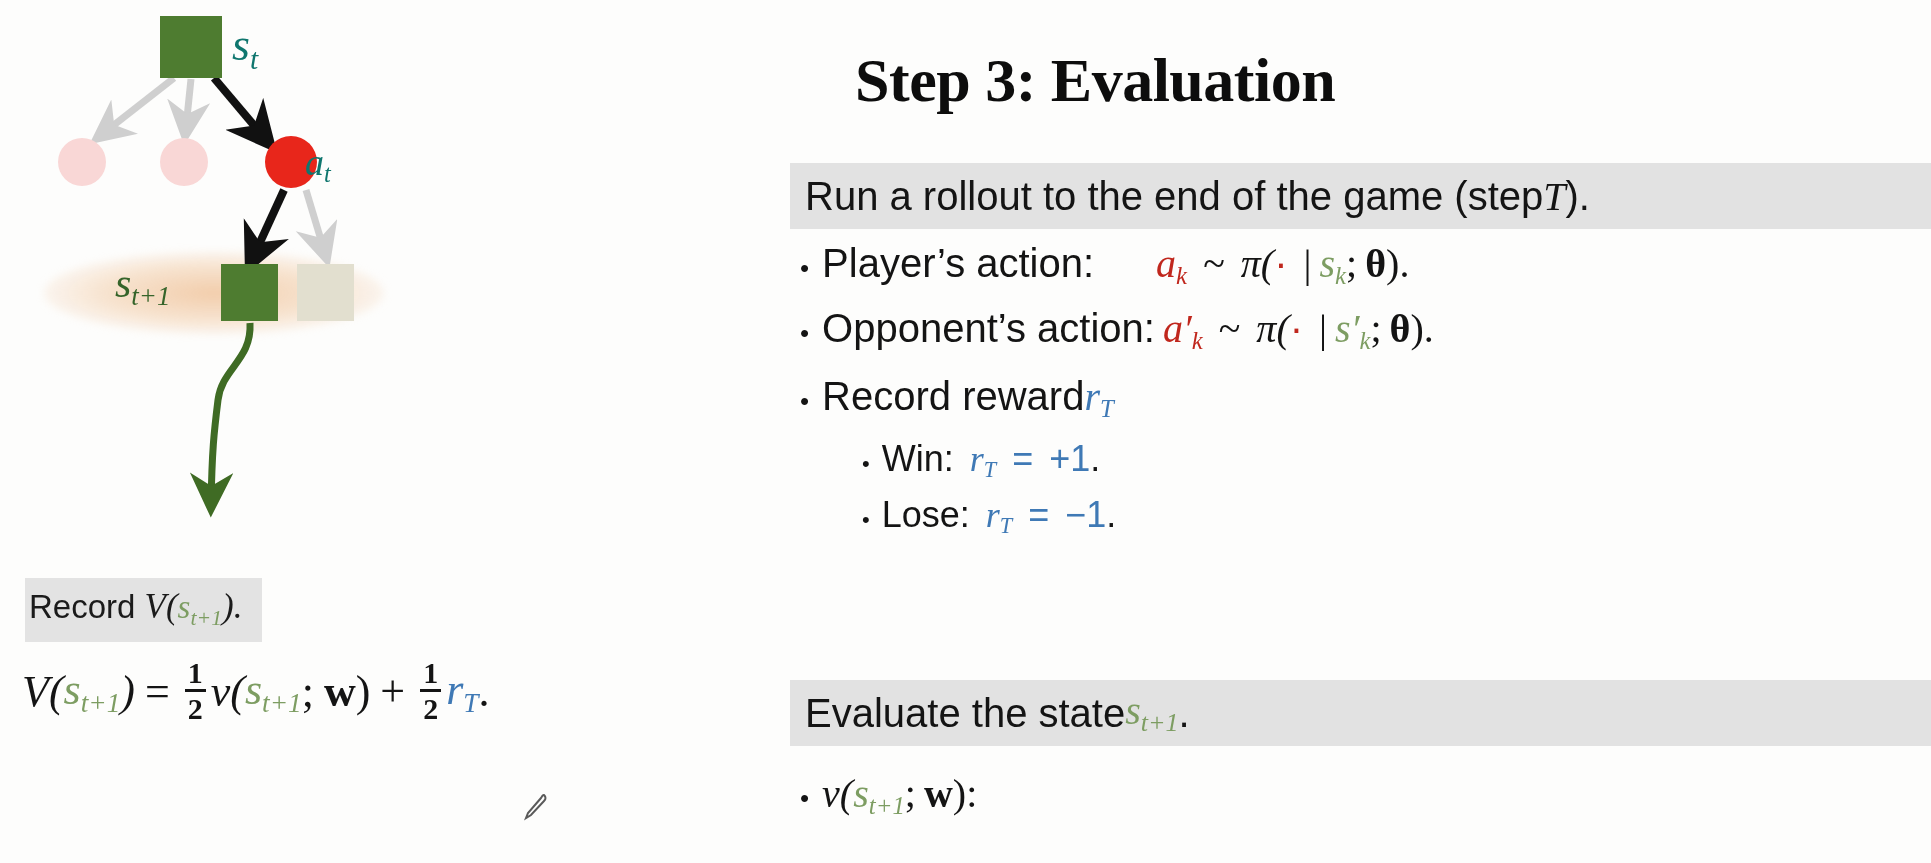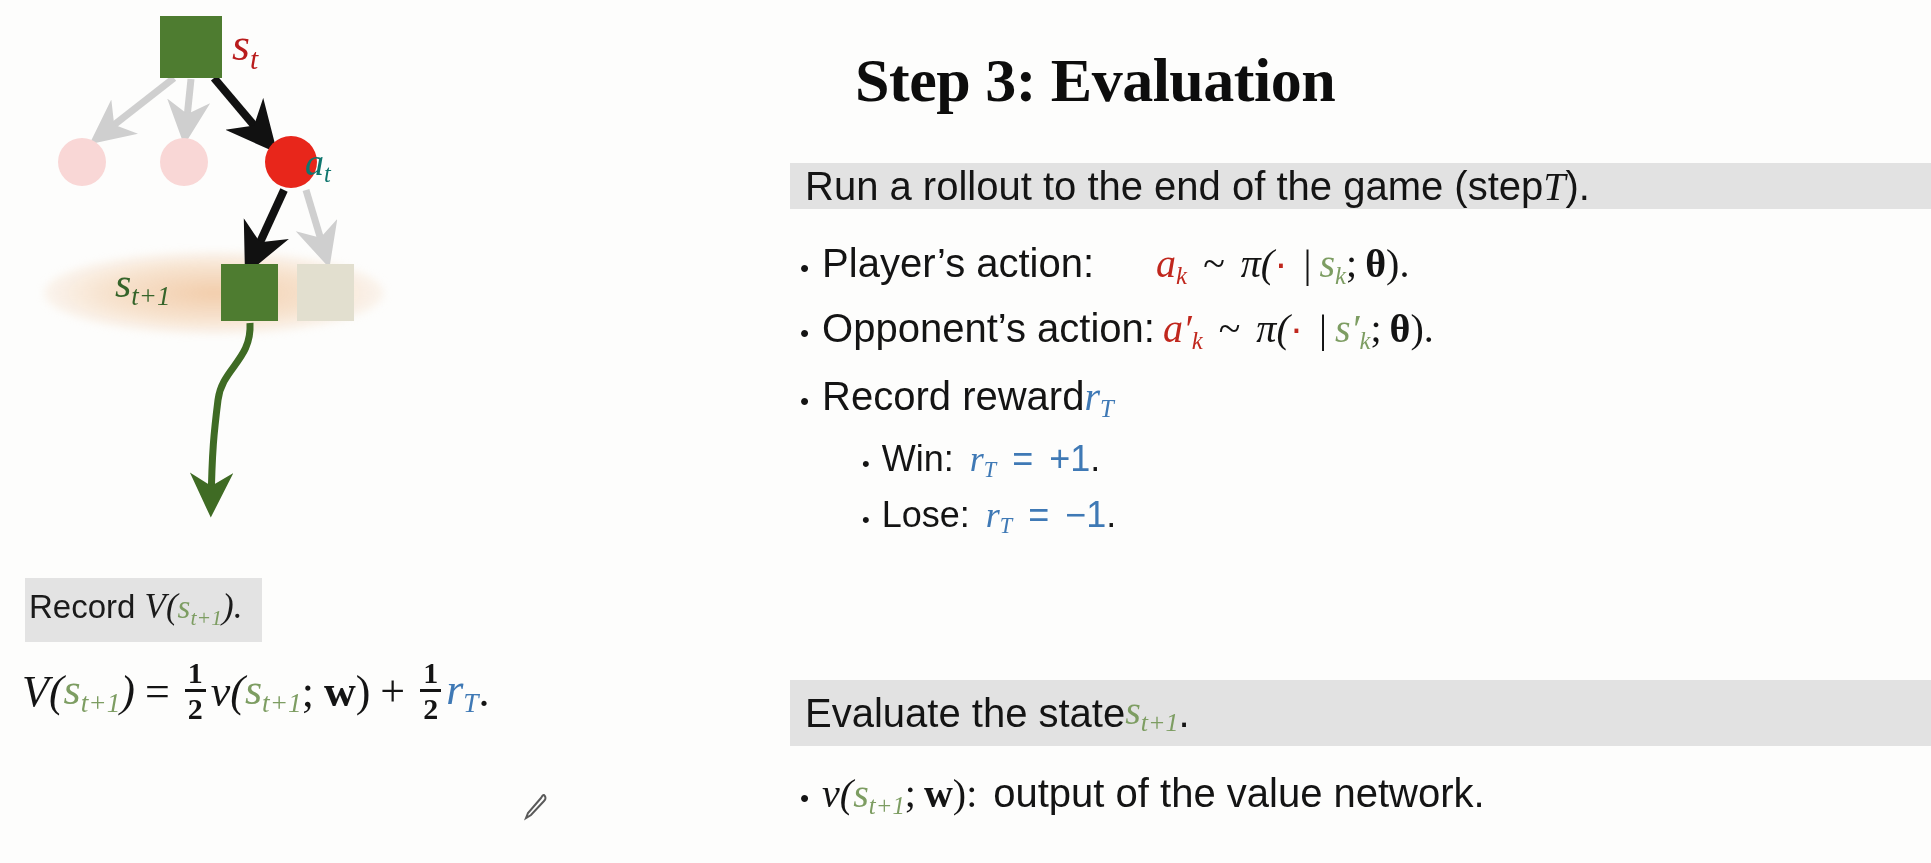--- a/index.html
+++ b/index.html
@@ -34,21 +34,21 @@
 
   .ellipse-glow{
     position:absolute;left:44px;top:252px;width:340px;height:82px;
     border-radius:50%;
     background:radial-gradient(ellipse at center, rgba(236,176,122,.62) 0%, rgba(240,198,158,.48) 45%, rgba(250,235,222,.18) 78%, rgba(255,255,255,0) 100%);
     filter:blur(4px);
   }
 
   .lbl{position:absolute;font-family:"Liberation Serif", serif;font-style:italic;white-space:nowrap;}
   .lbl .sub{font-size:.64em;vertical-align:-.30em;font-style:italic;}
-  .lbl-st{left:232px;top:18px;font-size:46px;color:#b91c1c;}
+  .lbl-st{left:232px;top:18px;font-size:46px;color:#0f766e;}
   .lbl-at{left:305px;top:140px;font-size:38px;color:#0f766e;}
   .lbl-st1{left:115px;top:259px;font-size:42px;color:#35642a;}
 
   
   .record-box{
     position:absolute;left:25px;top:578px;
     background:#e3e3e3;
     padding:9px 20px 11px 4px;
     font-size:33px;color:#1b1b1b;
     white-space:nowrap;
@@ -92,21 +92,21 @@
   }
 
   .banner{
     position:absolute;left:0;width:1141px;
     background:#e2e2e2;
     font-size:40px;color:#141414;
     display:flex;align-items:center;
     padding-left:15px;box-sizing:border-box;
     white-space:nowrap;
   }
-  .banner-1{top:135px;height:46px;}
+  .banner-1{top:135px;height:66px;}
   .banner-2{top:652px;height:66px;}
   .banner .mi{font-family:"Liberation Serif",serif;font-style:italic;}
   .banner .s-green{font-family:"Liberation Serif",serif;font-style:italic;color:#7d9d62;}
   .banner .sub{font-size:.65em;vertical-align:-.28em;}
 
   .bullet-row{
     position:absolute;left:10px;
     display:flex;align-items:baseline;
     font-size:40px;color:#141414;white-space:nowrap;
   }
@@ -307,17 +307,16 @@
 
     <div class="bullet-row row-value">
       <span class="dot">•</span>
       <span class="math">v(</span>
         <span class="math green-s"><span>s</span><span class="sub">t+1</span></span>
         <span class="up">;</span>
         <span class="gap-xs"></span>
         <span class="upbold">w</span>
         <span class="up">):</span>
       <span class="gap-sm"></span>
-      <span class="txt">output of the value network.</span>
     </div>
 
   </div>
 </div>
 
 </body></html>

